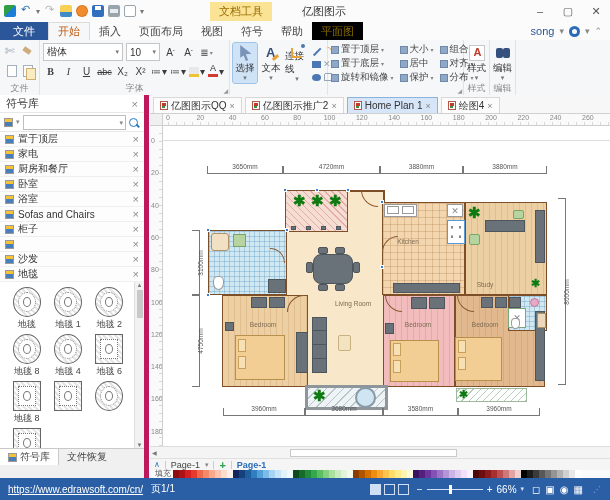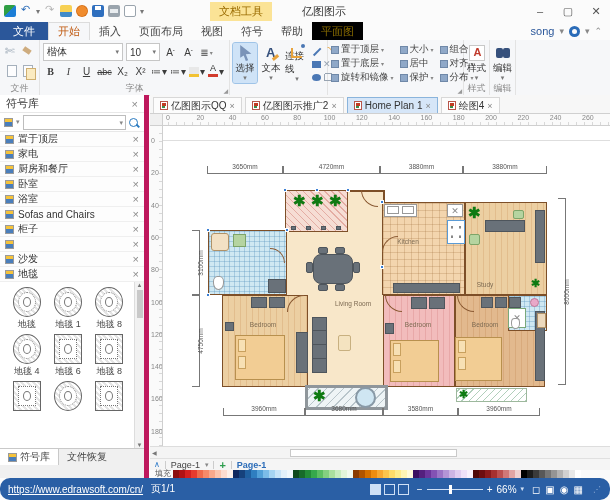--- a/index.html
+++ b/index.html
@@ -169,21 +169,21 @@
   .rlabel{position:absolute;font-size:6.5px;color:#7d6a52;transform:translateX(-50%);white-space:nowrap;}
   .dimh{position:absolute;height:8px;border-bottom:1px solid #777;border-left:1px solid #777;border-right:1px solid #777;box-sizing:border-box;}
   .dimh b{position:absolute;left:0;right:0;top:-3px;text-align:center;font-size:6.5px;font-weight:normal;color:#555;}
   .dimv{position:absolute;width:8px;border-right:1px solid #777;border-top:1px solid #777;border-bottom:1px solid #777;box-sizing:border-box;}
   .dimv b{position:absolute;top:50%;left:-4px;transform:translateY(-50%) rotate(-90deg);font-size:6.5px;font-weight:normal;color:#555;white-space:nowrap;}
   .handle{position:absolute;width:4px;height:4px;background:#3b7fd4;border:1px solid #fff;box-sizing:border-box;}
   .xmark{position:relative;}
   .xmark::before{content:"✕";position:absolute;left:50%;top:50%;transform:translate(-50%,-50%);color:#8a8a8a;font-size:9px;}
   .stove{background:#fff;border:1.5px solid #5b9bd5;background-image:radial-gradient(circle 2.5px at 25% 28%,#888 55%,transparent 60%),radial-gradient(circle 2.5px at 75% 28%,#888 55%,transparent 60%),radial-gradient(circle 2.5px at 25% 72%,#888 55%,transparent 60%),radial-gradient(circle 2.5px at 75% 72%,#888 55%,transparent 60%);}
   
-  .statusbar{position:absolute;left:0;right:0;bottom:0;height:22px;background:#2a5fa5;color:#fff;display:flex;align-items:center;font-size:10px;padding:0 8px;gap:8px;box-sizing:border-box;border-radius:10px;}
+  .statusbar{position:absolute;left:0;right:0;bottom:0;height:22px;background:#2a5fa5;color:#fff;display:flex;align-items:center;font-size:10px;padding:0 8px;gap:8px;box-sizing:border-box;}
   .statusbar a{color:#fff;text-decoration:underline;}
   .viewics{display:flex;gap:3px;margin-left:auto;align-items:center;}
   .vic{width:11px;height:11px;border:1px solid #cfe0f5;box-sizing:border-box;background:transparent;}
   .vic.on{background:#cfe0f5;}
   .zoomctl{display:flex;align-items:center;gap:4px;}
   .ztrack{width:56px;height:1px;background:#cfe0f5;position:relative;}
   .zthumb{position:absolute;left:22px;top:-4px;width:3px;height:9px;background:#fff;}
   .fitics{display:flex;gap:5px;align-items:center;font-size:10px;}
   .grip{color:#9db8dc;font-size:8px;letter-spacing:1px;margin-left:2px;}
 </style>
@@ -444,20 +444,24 @@
       </div>
     <div class="cgwrap">
       <div class="cgrid" id="carpetgrid">
           <div class="ccell">
             <div class="cic round"></div>
             <span>地毯</span>
           </div>
           <div class="ccell">
             <div class="cic round"></div>
             <span>地毯 1</span>
+          </div>
+          <div class="ccell">
+            <div class="cic round"></div>
+            <span>地毯 2</span>
           </div>
           <div class="ccell">
             <div class="cic round"></div>
             <span>地毯 8</span>
           </div>
           <div class="ccell">
             <div class="cic round"></div>
             <span>地毯 4</span>
           </div>
           <div class="ccell">

